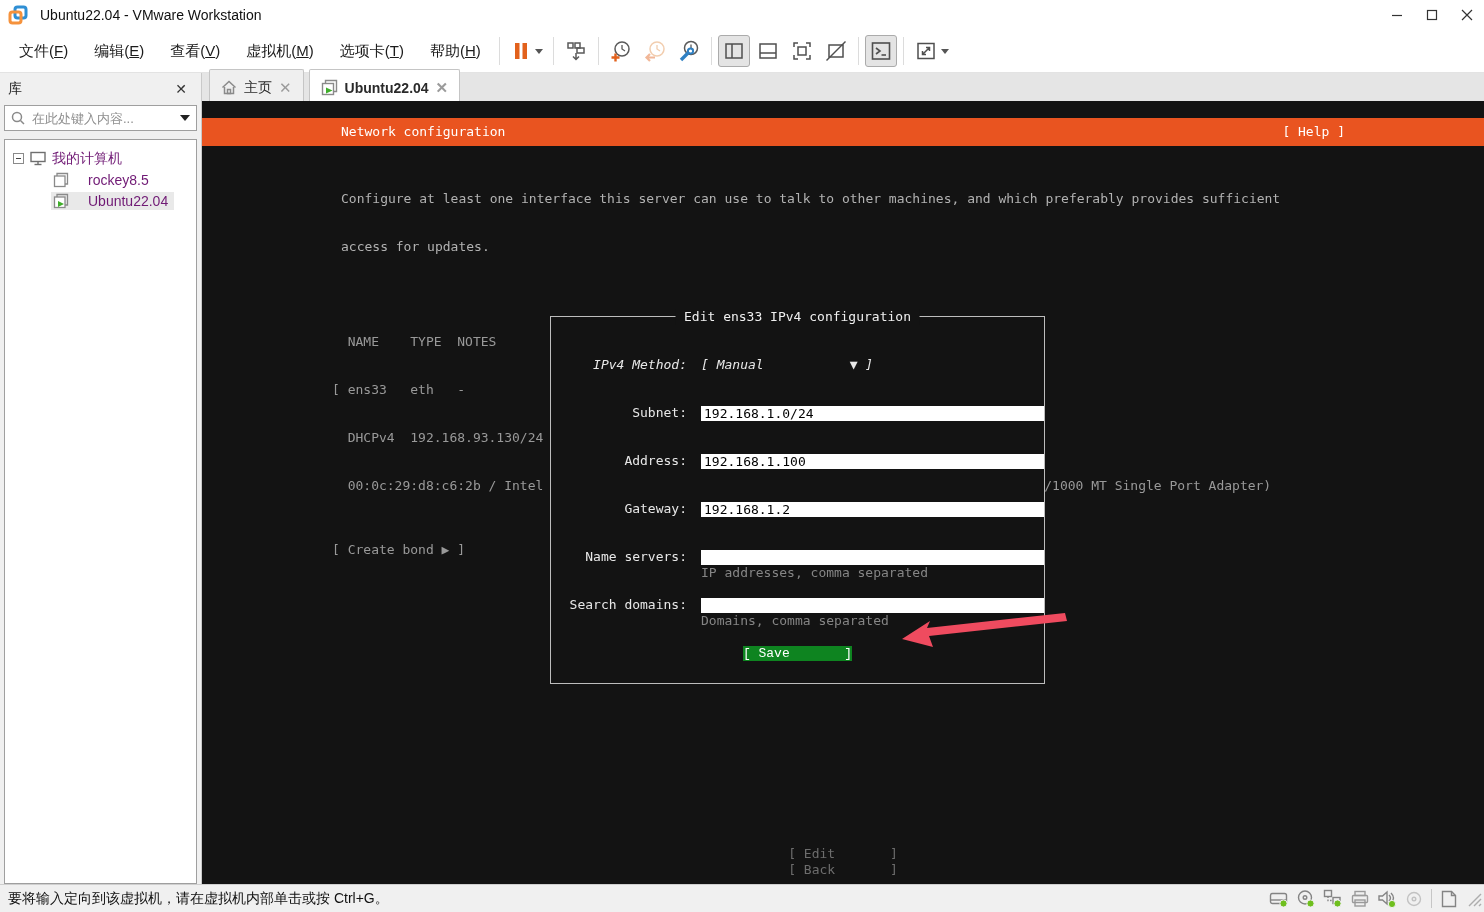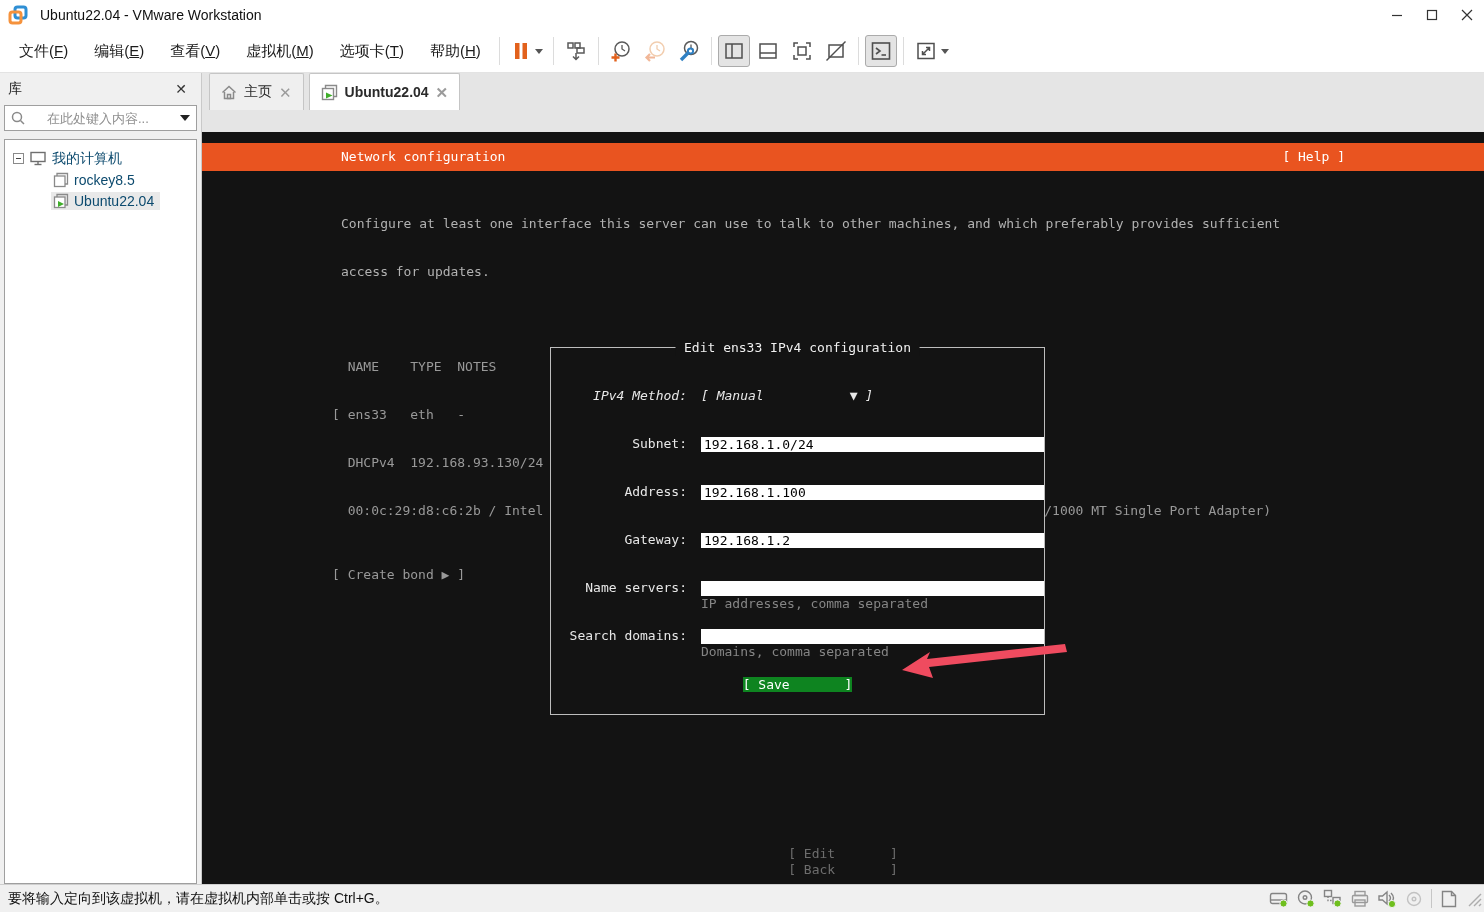--- a/index.html
+++ b/index.html
@@ -25,56 +25,56 @@
   .menu-item .mnemonic { text-decoration:underline; }
   .tb-sep { width:1px; height:28px; background:#dcdcdc; margin:0 5px; flex:none; }
   .tb-btn { height:32px; min-width:32px; padding:0 3px; display:flex; align-items:center; justify-content:center; border:1px solid transparent; border-radius:3px; margin:0 1px; }
   .tb-btn.active { background:#e4e4e4; border-color:#ababab; }
   .tb-caret { margin-left:3px; }
   
   .main { display:flex; height:811px; }
   .sidebar { width:202px; flex:none; background:#f0f0f0; border-right:1px solid #c9c9c9; padding:5px 4px 0 4px; display:flex; flex-direction:column; }
   .sb-header { display:flex; align-items:center; font-size:14px; padding:2px 6px 7px 4px; color:#222; }
   .sb-close { margin-left:auto; font-size:14px; color:#333; padding:0 4px; }
-  .searchbox { height:26px; background:#fff; border:1px solid #9f9f9f; display:flex; align-items:center; padding:0 6px; gap:20px; }
+  .searchbox { height:26px; background:#fff; border:1px solid #9f9f9f; display:flex; align-items:center; padding:0 6px; gap:5px; }
   .searchbox input { border:none; outline:none; flex:1; min-width:0; font-size:13px; font-family:"Liberation Sans",sans-serif; color:#444; background:transparent; }
   .searchbox input::placeholder { color:#8f8f8f; }
   .search-caret { width:0; height:0; border-left:5px solid transparent; border-right:5px solid transparent; border-top:6px solid #222; }
   .treebox { flex:1; background:#fff; border:1px solid #9f9f9f; margin-top:8px; padding-top:8px; font-size:14px; overflow:hidden; }
-  .tree-item { display:flex; align-items:center; height:21px; padding-left:8px; gap:5px; color:#0c4a6e; }
-  .tree-item .row-inner { display:flex; align-items:flex-start; gap:5px; padding:1px 6px 1px 2px; }
+  .tree-item { display:flex; align-items:center; height:21px; padding-left:8px; gap:5px; color:#701a75; }
+  .tree-item .row-inner { display:flex; align-items:flex-start; gap:19px; padding:1px 6px 1px 2px; }
   .tree-item.child { padding-left:46px; }
   .tree-item.selected .row-inner { background:#e9e9e9; }
   
   .content { flex:1; display:flex; flex-direction:column; min-width:0; }
-  .tabstrip { height:59px; background:#e5e5e5; display:flex; align-items:flex-start; padding-left:7px; }
+  .tabstrip { height:28px; background:#e5e5e5; display:flex; align-items:center; padding-left:7px; }
   .tab { height:37px; display:flex; align-items:center; gap:7px; padding:0 11px; font-size:14px; color:#2a2a2a; background:#efefef; border:1px solid #c5c5c5; border-bottom:none; border-radius:2px 2px 0 0; margin-right:5px; }
   .tab.active { background:#ffffff; font-weight:bold; }
   .tab-close { color:#9b9b9b; font-size:15px; line-height:1; }
   
   .vm-screen { flex:1; position:relative; background:#131313; color:#9a9a9a;
     font-family:"DejaVu Sans Mono", monospace; font-size:13px; line-height:16px; overflow:hidden; }
-  .subiquity-header { margin-top:11px; height:28px; background:#E95420; color:#ffffff; display:flex; align-items:center; }
+  .subiquity-header { margin-top:17px; height:28px; background:#E95420; color:#ffffff; display:flex; align-items:center; }
   .sh-title { margin-left:139px; white-space:pre; }
   .sh-help { margin-left:auto; margin-right:139px; white-space:pre; }
   .intro { margin:13px 0 0 139px; white-space:pre; color:#b2b2b2; }
   .iface { margin:15px 0 0 130px; white-space:pre; color:#999999; }
   .iface div { white-space:pre; }
   .create-bond { margin:16px 0 0 130px; white-space:pre; color:#999999; }
   
   .dialog { position:absolute; left:348px; top:215px; width:495px; height:368px; border:1px solid #bdbdbd; background:#131313; }
   .dlg-title { position:absolute; top:-8px; left:50%; transform:translateX(-50%); background:#131313; padding:0 9px; color:#f0f0f0; white-space:pre; }
   .dlg-row { display:flex; align-items:center; margin-top:32px; }
   .dlg-row.first { margin-top:40px;font-style:italic; }
   .dlg-label { width:128px; flex:none; margin-left:8px; text-align:right; color:#e8e8e8; white-space:pre; }
   .method-value { margin-left:14px; color:#e8e8e8; white-space:pre; }
   .dlg-input { margin-left:14px; width:428px; height:15px; background:#ffffff; border:none; outline:none; color:#000;
     font-family:"DejaVu Sans Mono", monospace; font-size:13px; padding:0 3px; display:block; }
   .dlg-hint { margin-left:150px; color:#858585; white-space:pre; }
-  .dlg-buttons { margin-top:17px; text-align:center; line-height:16px; }
+  .dlg-buttons { margin-top:17px; text-align:center; line-height:16px;font-family:Liberation Mono, monospace; }
   .btn-line { white-space:pre; }
   .save-btn { background:#0E8420; color:#ffffff; }
   .cancel-btn { color:#e8e8e8; }
   .arrow-svg { position:absolute; left:700px; top:512px; }
   .footer-btns { position:absolute; bottom:6px; left:50%; transform:translateX(-50%); color:#6d6d6d; line-height:16px; }
   .footer-btns div { white-space:pre; }
   
   .statusbar { height:28px; background:#f0f0f0; border-top:1px solid #cfcfcf; display:flex; align-items:center; padding:0 2px 0 8px; font-size:14px; color:#111; }
   .status-icons { margin-left:auto; display:flex; align-items:center; gap:7px; }
   .st-sep { width:1px; height:19px; background:#c6c6c6; }

